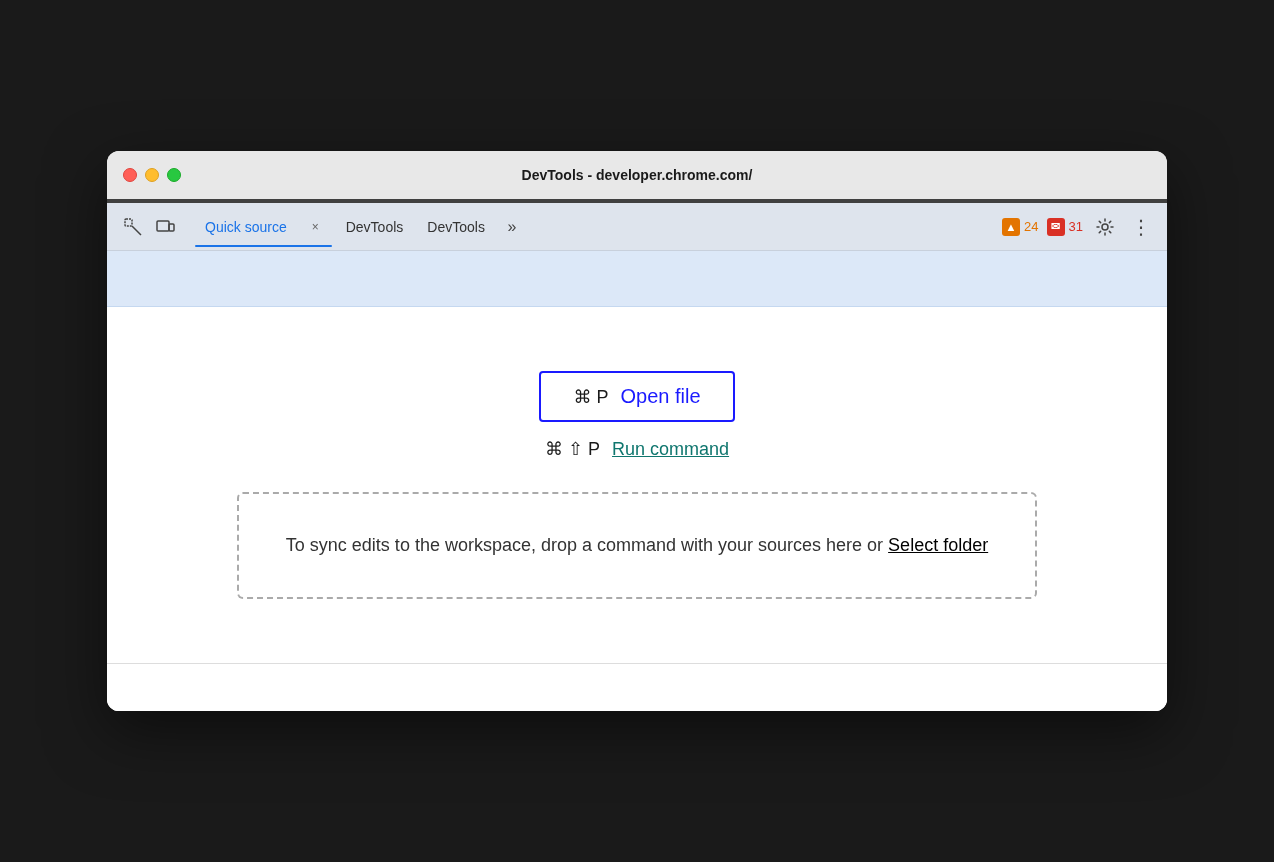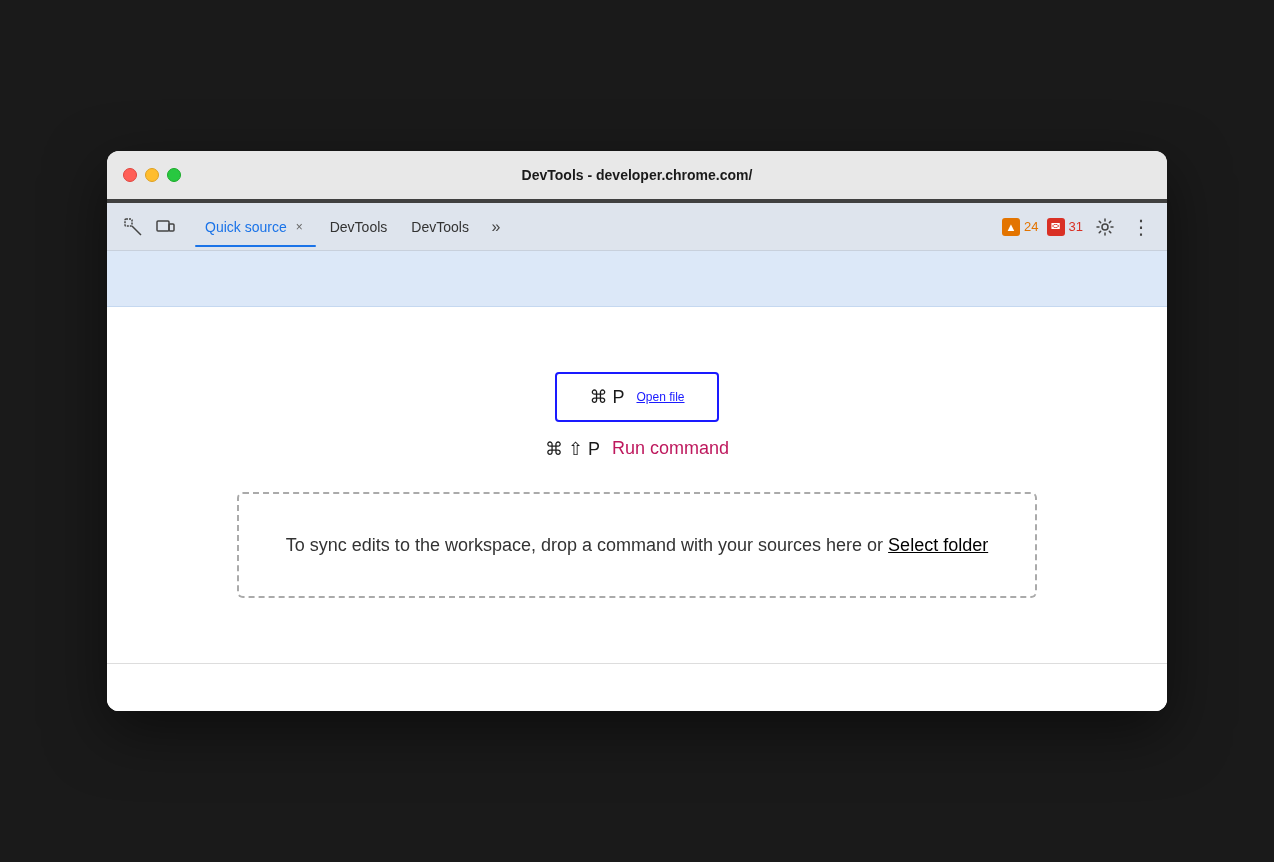--- a/index.html
+++ b/index.html
@@ -65,21 +65,21 @@
       align-items: center;
       justify-content: center;
       border-radius: 4px;
       cursor: pointer;
       color: #444;
       font-size: 16px;
     }
     .tab {
       display: flex;
       align-items: center;
-      gap: 6px;
+      gap: 22px;
       padding: 4px 10px;
       border-radius: 4px;
       cursor: pointer;
       font-size: 14px;
       color: #333;
       position: relative;
     }
     .tab.active {
       color: #1a73e8;
       font-weight: 500;
@@ -162,32 +162,32 @@
       align-items: center;
       gap: 12px;
       font-size: 18px;
     }
     .shortcut-text {
       color: #1a1a1a;
       font-size: 18px;
     }
     .open-file-link {
       color: #1a1aff;
+      font-size: 20px;
+      cursor: pointer;
+    }
+    .run-command-row {
+      display: flex;
+      align-items: center;
+      gap: 12px;
+      font-size: 18px;
+    }
+    .run-command-link {
+      color: #0f766e;
       text-decoration: underline;
-      font-size: 12px;
-      cursor: pointer;
-    }
-    .run-command-row {
-      display: flex;
-      align-items: center;
-      gap: 12px;
-      font-size: 18px;
-    }
-    .run-command-link {
-      color: #be185d;
       font-size: 18px;
       cursor: pointer;
     }
     .drop-zone {
       border: 2px dashed #aaa;
       border-radius: 6px;
       width: 800px;
       padding: 36px 40px;
       text-align: center;
       margin-top: 16px;

